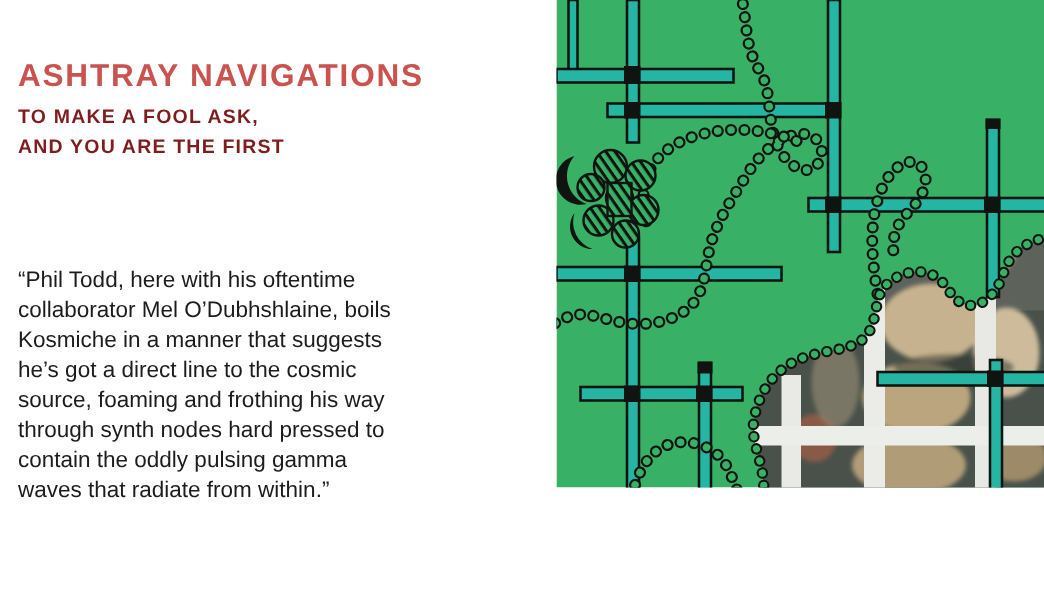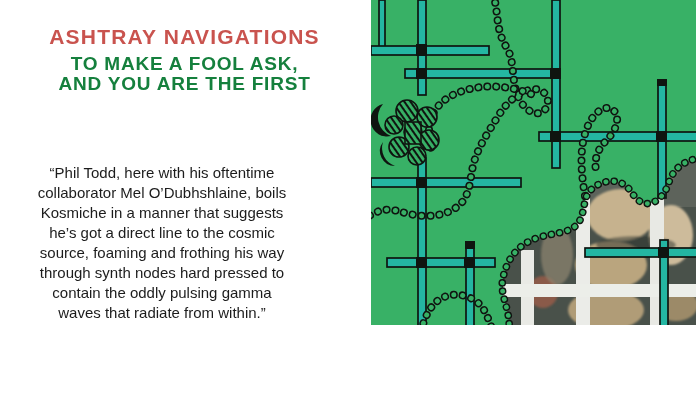--- a/index.html
+++ b/index.html
@@ -3,33 +3,33 @@
 <meta charset="utf-8">
 <style>
   html,body{margin:0;padding:0;}
   body{
     width:696px;height:400px;overflow:hidden;
     background:#ffffff;
     font-family:"Liberation Sans", sans-serif;
     position:relative;
   }
   .stage{position:absolute;inset:0;width:696px;height:400px;background:#ffffff;}
-  .left-col{position:absolute;left:12px;top:0;width:345px;text-align:center;}
+  .left-col{position:absolute;left:12px;top:14px;width:345px;}
   .title{
     margin:25px 0 0 0;
     font-size:21px;line-height:24px;
     font-weight:bold;letter-spacing:1.2px;
     color:#c9534e;
     white-space:pre-line;
   }
   .subtitle{
     margin:5px 0 0 0;
-    font-size:19px;line-height:19.5px;
+    font-size:13px;line-height:19.5px;
     font-weight:bold;letter-spacing:0.8px;
-    color:#15803d;
+    color:#7f1d1d;
     white-space:pre-line;
   }
   .quote{
     margin:70px 0 0 0;
     font-size:15px;line-height:20px;
     color:#1c1c1c;
     white-space:pre-line;
     width:300px;
   }
   .artwork{

